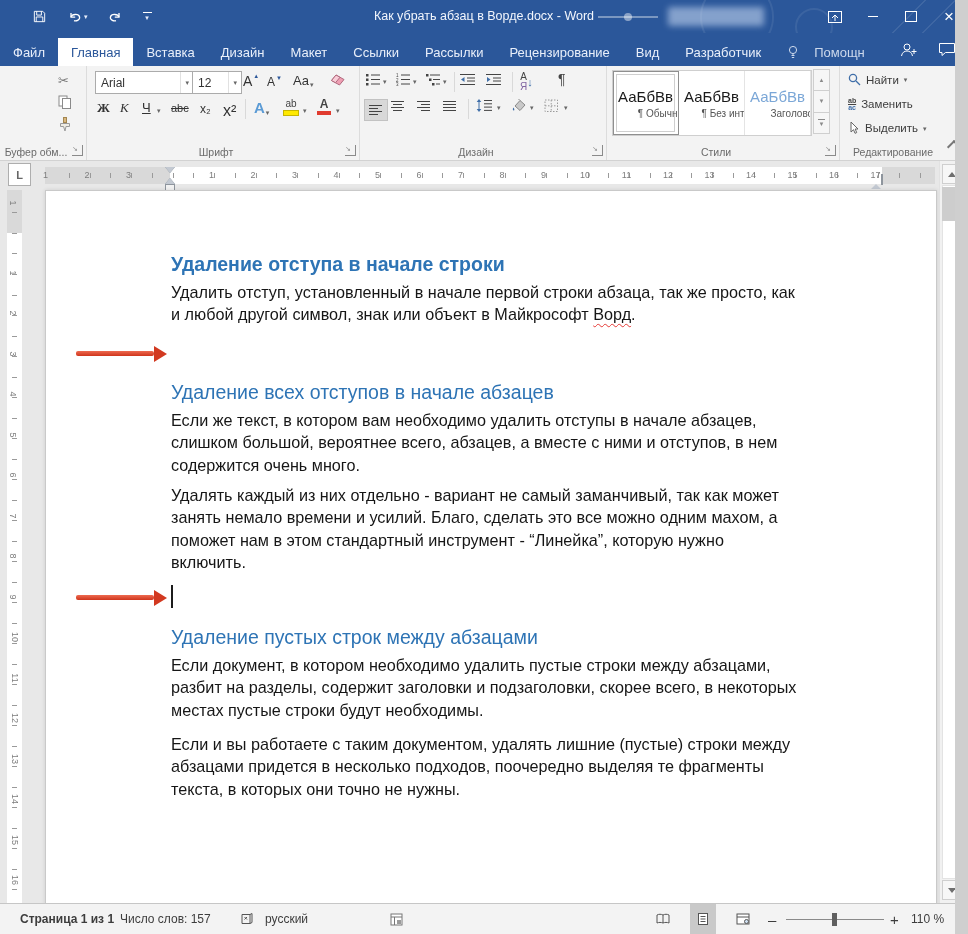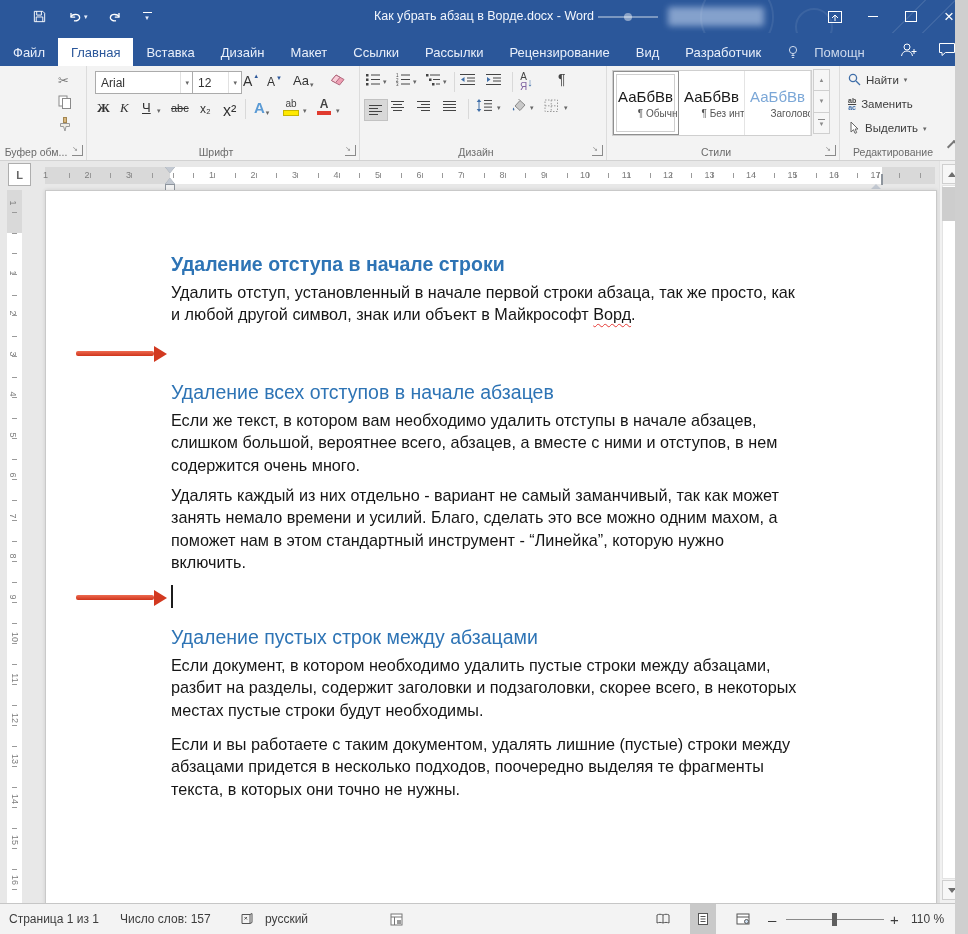--- a/index.html
+++ b/index.html
@@ -586,21 +586,21 @@
         </span>
       <div class="sc-track"></div>
       <div class="sc-thumb"></div>
       <span class="sc-btn" style="bottom:3px;top:auto;">
           <span class="sc-tri-dn"></span>
         </span>
     </div>
   </div>
 
   <div class="statusbar">
-    <span class="sb-item" style="left:9px;">Страница 1 из 1</span>
+    <span class="sb-item" style="left:20px;font-weight:bold;">Страница 1 из 1</span>
     <span class="sb-item" style="left:120px;">Число слов: 157</span>
     <span class="sb-item" style="left:240px;">
       <svg width="14" height="14" viewBox="0 0 14 14" fill="none" stroke="#555">
         <path d="M2 2.5h8v9H2zM10 2.5l2-1v9l-2 1"></path>
           <path d="M4.5 5l2.5 2.5M7 5L4.5 7.5"></path>
       </svg>
     </span>
     <span class="sb-item" style="left:265px;">русский</span>
     <span class="sb-item" style="left:390px;">
       <svg width="13" height="13" viewBox="0 0 13 13">

